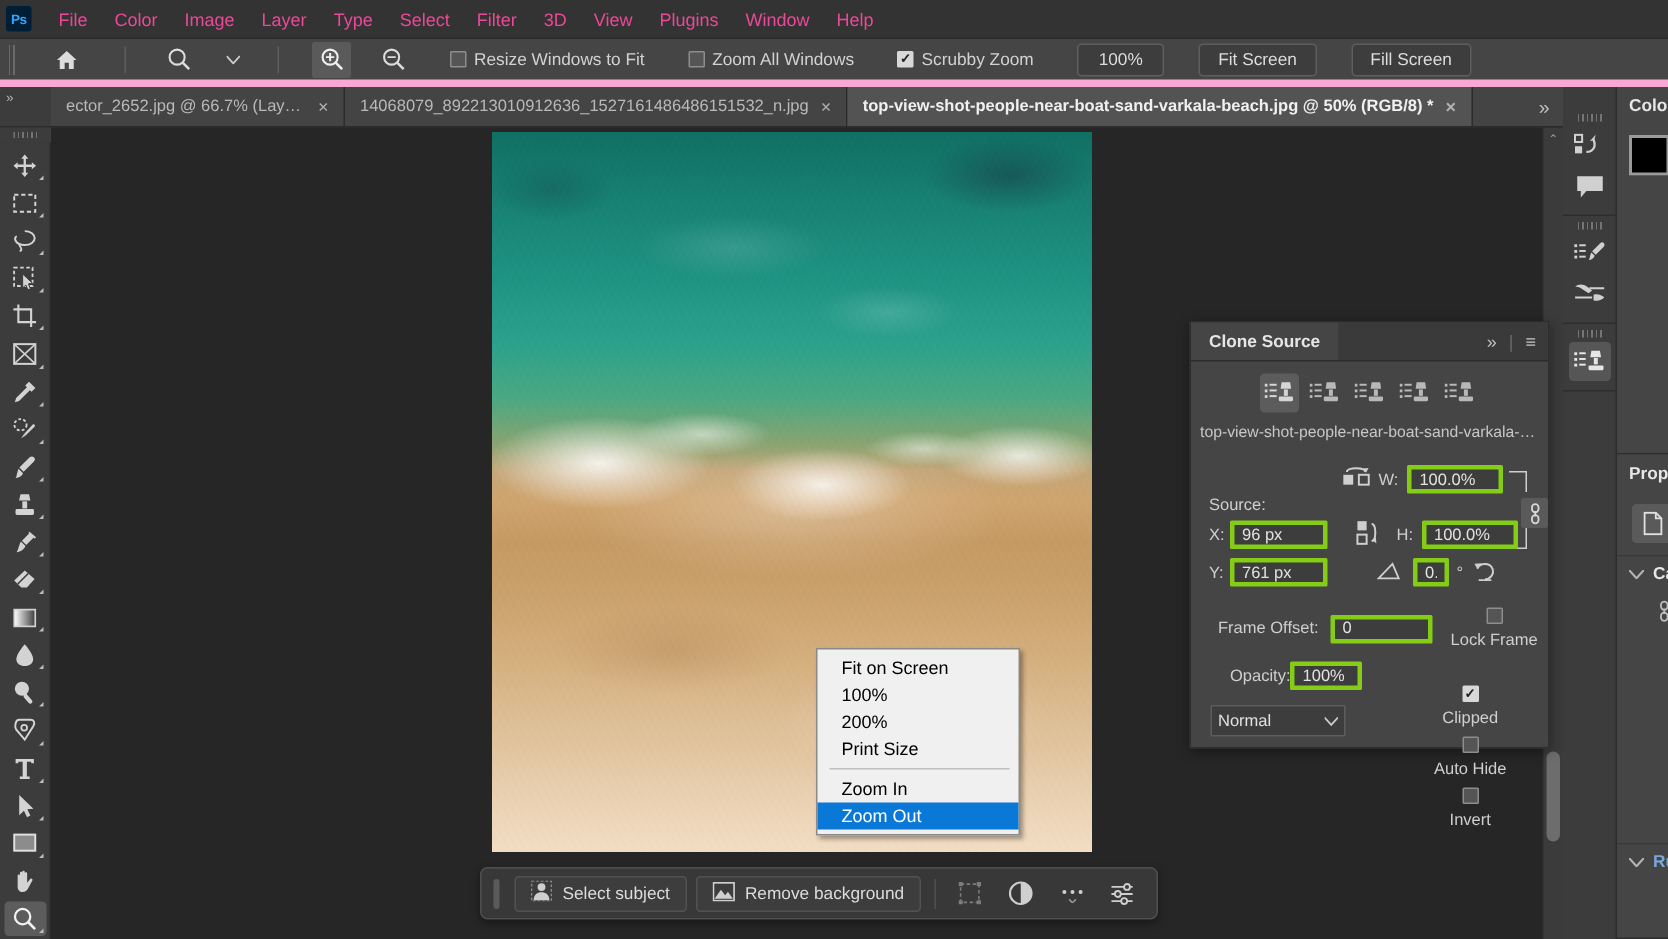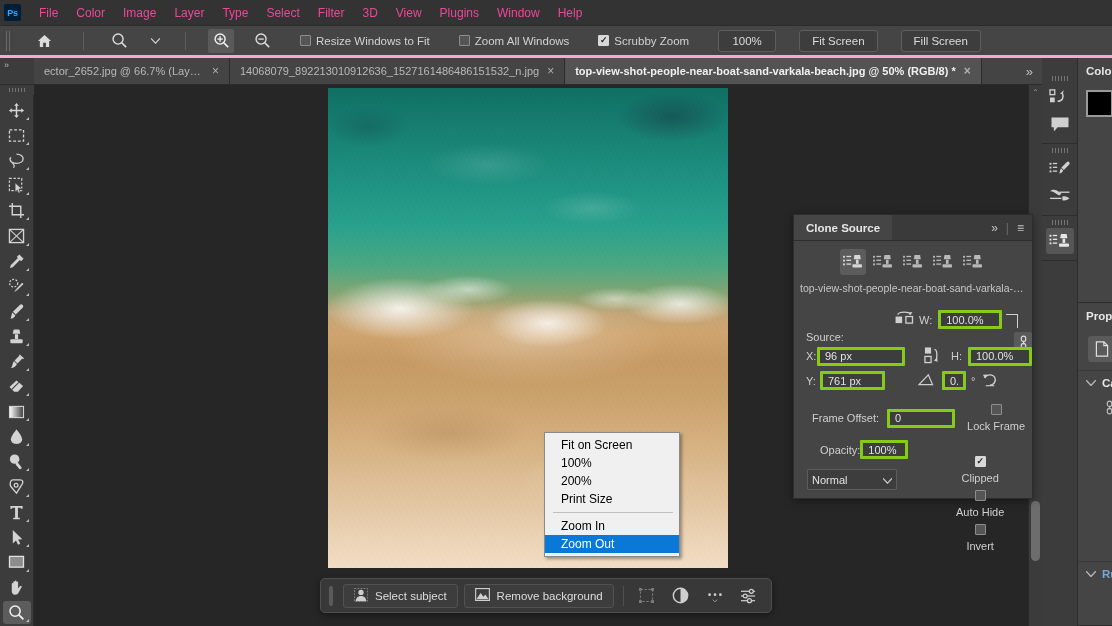--- a/index.html
+++ b/index.html
@@ -30,21 +30,21 @@
   .menu-item {
     padding: 4px 9px; font-size: 12px; color: #ec4899; cursor: default;
     white-space: nowrap;
   }
 
   
   #optionsbar {
     height: 32px; background: #454545;
     display: flex; align-items: center;
     padding-left: 6px; gap: 15px;
-    border-bottom: 3px solid #f9a8d4;
+    border-bottom: 5px solid #f9a8d4;
   }
   .grip { width: 5px; height: 20px; margin-right: 5px;
     background: repeating-linear-gradient(to right, #6a6a6a 0 1px, transparent 1px 3px); }
   .opt-icon-btn {
     width: 26px; height: 24px; display: flex; align-items: center; justify-content: center;
     border-radius: 2px; cursor: default; color: #d0d0d0;
   }
   .opt-icon-btn.active { background: #5a5a5a; }
   .opt-sep { width: 1px; height: 18px; background: #5e5e5e; margin: 0 7px; }
   .opt-check {
@@ -730,21 +730,21 @@
     <div style="position:absolute;left:212px;top:4px;width:12px;height:14px;border-top:1.3px solid #cfcfcf;border-right:1.3px solid #cfcfcf;"></div>
     <div style="position:absolute;left:212px;top:42px;width:12px;height:14px;border-bottom:1.3px solid #cfcfcf;border-right:1.3px solid #cfcfcf;"></div>
   </div>
 
   <div class="cs-row" style="padding-left:12px; margin-top:2px;">
     <span class="cs-label">Source:</span>
   </div>
 
   <div class="cs-row" style="padding-left:12px; margin-top:3px; position:relative;">
     <span class="cs-label" style="width:14px;">X:</span>
-    <input class="cs-input" style="width: 88px;" readonly="" value="96 px">
+    <input class="cs-input" style="width: 65px;" readonly="" value="96 px">
     <span style="margin-left:19px;">
       <svg width="17" height="18" viewBox="0 0 18 19">
           <rect x="1" y="1.5" width="6.5" height="6.5" fill="#cfcfcf"></rect>
           <rect x="1" y="11" width="6.5" height="6.5" fill="none" stroke="#cfcfcf" stroke-width="1.4"></rect>
           <path d="M11 3.5 C14.5 3.5 14.5 15.5 11 15.5" fill="none" stroke="#cfcfcf" stroke-width="1.4"></path>
           <path d="M11.2 15 L14 12.8 L14.4 17 Z" fill="#cfcfcf"></path>
         </svg>
     </span>
     <span class="cs-label" style="margin-left:10px;margin-right:6px;">H:</span>
     <input class="cs-input" style="width: 64px;" readonly="" value="100.0%">

